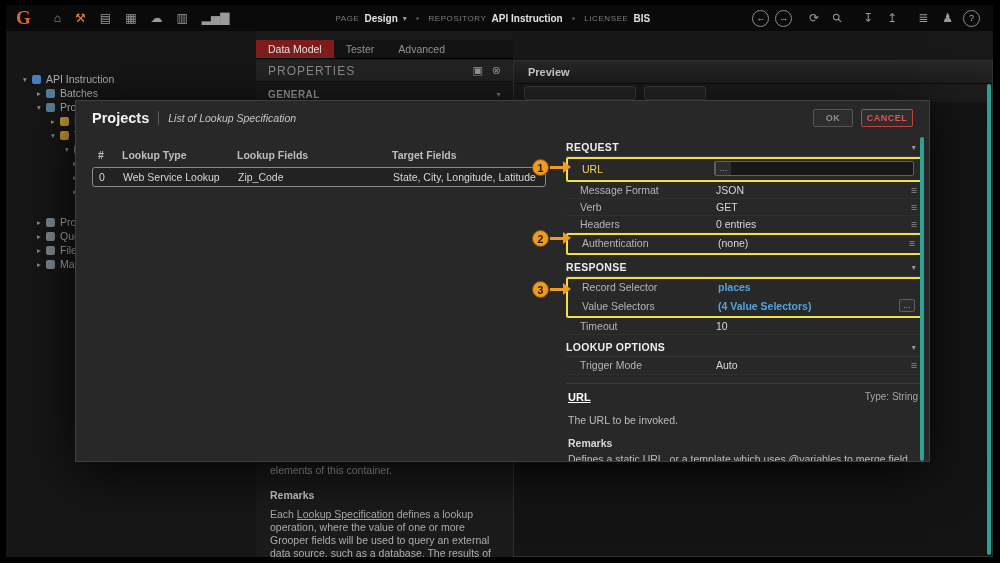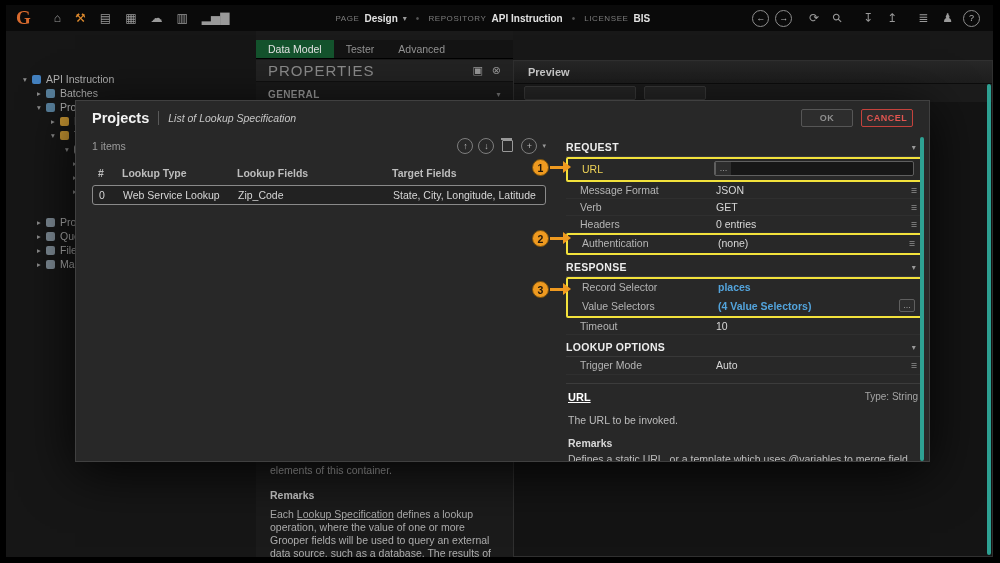--- a/index.html
+++ b/index.html
@@ -24,23 +24,23 @@
   
   .tree{position:absolute;left:0;top:26px;width:250px;bottom:0;background:#161616;border-right:1px solid #000;overflow:hidden;}
   .titem{position:absolute;left:0;right:0;height:14px;display:flex;align-items:center;font-size:10.5px;color:#b2b2b2;white-space:nowrap;box-sizing:border-box;}
   .tc{width:10px;font-size:7.5px;color:#8a8a8a;text-align:center;flex:none;}
   .tico{width:9px;height:9px;border-radius:2px;margin:0 5px 0 2px;flex:none;}
 
   
   .center{position:absolute;left:250px;top:26px;width:257px;bottom:0;background:#1a1a1a;}
   .tabs{position:absolute;top:9px;left:0;right:0;height:18px;display:flex;background:#141414;border-bottom:1px solid #000;}
   .tab{padding:0 12px;font-size:10.5px;color:#939393;display:flex;align-items:center;cursor:pointer;}
-  .tab.active{background:#14532d;color:#e3e3e3;}
+  .tab.active{background:#7f1d1d;color:#e3e3e3;}
   .props-bar{position:absolute;top:29px;left:0;right:0;height:22px;background:#232323;border-bottom:1px solid #101010;display:flex;align-items:center;padding:0 12px;box-sizing:border-box;}
-  .pb-title{font-size:15px;color:#8d8d8d;letter-spacing:1px;}
+  .pb-title{font-size:12px;color:#8d8d8d;letter-spacing:1px;}
   .pb-icons{margin-left:auto;display:flex;gap:9px;color:#9a9a9a;font-size:11px;}
   .general-row{position:absolute;top:55px;left:0;right:0;height:18px;display:flex;align-items:center;padding:0 12px;box-sizing:border-box;border-bottom:1px solid #262626;color:#9c9c9c;font-size:10px;font-weight:bold;letter-spacing:.4px;}
   .general-row .chev{margin-left:auto;font-size:8px;color:#777;}
   .desc{position:absolute;top:431px;left:0;right:0;bottom:0;background:#1b1b1b;padding:2px 14px;box-sizing:border-box;font-size:10.5px;color:#adadad;line-height:13px;overflow:hidden;}
   .desc-h{font-weight:bold;color:#cccccc;margin:12px 0 6px;}
   .desc-p{margin:0;}
   .u{text-decoration:underline;}
 
   
   .preview{position:absolute;left:507px;top:55px;right:0;bottom:0;background:#141414;border:1px solid #303030;box-sizing:border-box;}
@@ -50,21 +50,21 @@
   .pv-ctrl.sm{width:60px;}
   .pv-scroll{position:absolute;right:1px;top:23px;bottom:1px;width:4px;background:#2ea193;border-radius:2px;}
 
   
   .dialog{position:absolute;left:69px;top:95px;width:855px;height:362px;background:#282828;border:1px solid #404040;box-shadow:0 10px 50px rgba(0,0,0,.85);box-sizing:border-box;overflow:hidden;z-index:5;}
   .dlg-head{position:absolute;top:0;left:0;right:0;height:34px;display:flex;align-items:center;padding:0 16px;box-sizing:border-box;}
   .dlg-title{font-size:14.5px;font-weight:bold;color:#f2f2f2;}
   .dlg-sep{width:1px;height:14px;background:#5a5a5a;margin:0 9px;}
   .dlg-sub{font-size:10.5px;font-style:italic;color:#c7c7c7;}
   .btn{height:18px;display:inline-flex;align-items:center;justify-content:center;border-radius:2px;font-size:9px;font-weight:bold;letter-spacing:.5px;box-sizing:border-box;cursor:pointer;}
-  .btn.ok{margin-left:auto;width:52px;border:1px solid #565656;color:#8f8f8f;background:#2d2d2d;}
+  .btn.ok{margin-left:auto;width:40px;border:1px solid #565656;color:#8f8f8f;background:#2d2d2d;}
   .btn.cancel{width:52px;margin-left:8px;border:1px solid #c4423c;color:#e25550;background:#2d2d2d;}
 
   .dlg-left{position:absolute;left:16px;top:36px;width:454px;}
   .list-bar{height:18px;display:flex;align-items:center;}
   .items-count{font-size:10.5px;color:#9c9c9c;}
   .lb-icons{margin-left:auto;display:flex;align-items:center;gap:5px;}
   .cbtn2{width:14px;height:14px;border:1px solid #7e7e7e;border-radius:50%;color:#b5b5b5;font-size:9px;display:inline-flex;align-items:center;justify-content:center;cursor:pointer;flex:none;}
   .trash{width:9px;height:10px;border:1px solid #999;border-radius:1px;position:relative;margin:0 3px;}
   .trash:before{content:"";position:absolute;left:-2px;top:-3px;width:11px;height:2px;background:#999;}
   .lb-caret{font-size:7px;color:#999;}
@@ -261,36 +261,20 @@
   <div class="dialog">
     <div class="dlg-head">
       <span class="dlg-title">Projects</span>
       <span class="dlg-sep"></span>
       <span class="dlg-sub">List of Lookup Specification</span>
       <span class="btn ok">OK</span>
       <span class="btn cancel">CANCEL</span>
     </div>
 
     <div class="dlg-left">
-      <div class="list-bar">
-        <span class="items-count">1 items</span>
-        <span class="lb-icons">
-          <span class="cbtn2">
-              <span>↑</span>
-            </span>
-          <span class="cbtn2">
-              <span>↓</span>
-            </span>
-          <span class="trash"></span>
-          <span class="cbtn2">
-              <span>+</span>
-            </span>
-          <span class="lb-caret">▾</span>
-        </span>
-      </div>
       <div class="thead">
         <span class="c0">#</span>
         <span class="c1">Lookup Type</span>
         <span class="c2">Lookup Fields</span>
         <span class="c3">Target Fields</span>
       </div>
       <div class="trow2">
         <span class="c0">0</span>
         <span class="c1">Web Service Lookup</span>
         <span class="c2">Zip_Code</span>

